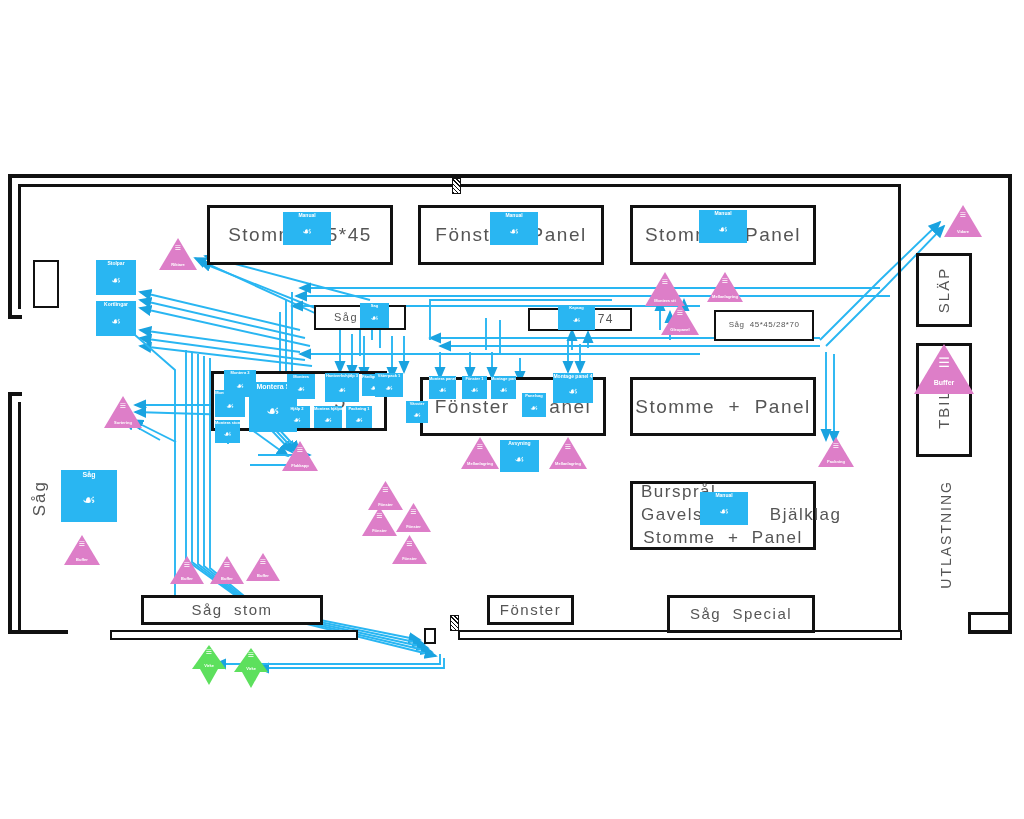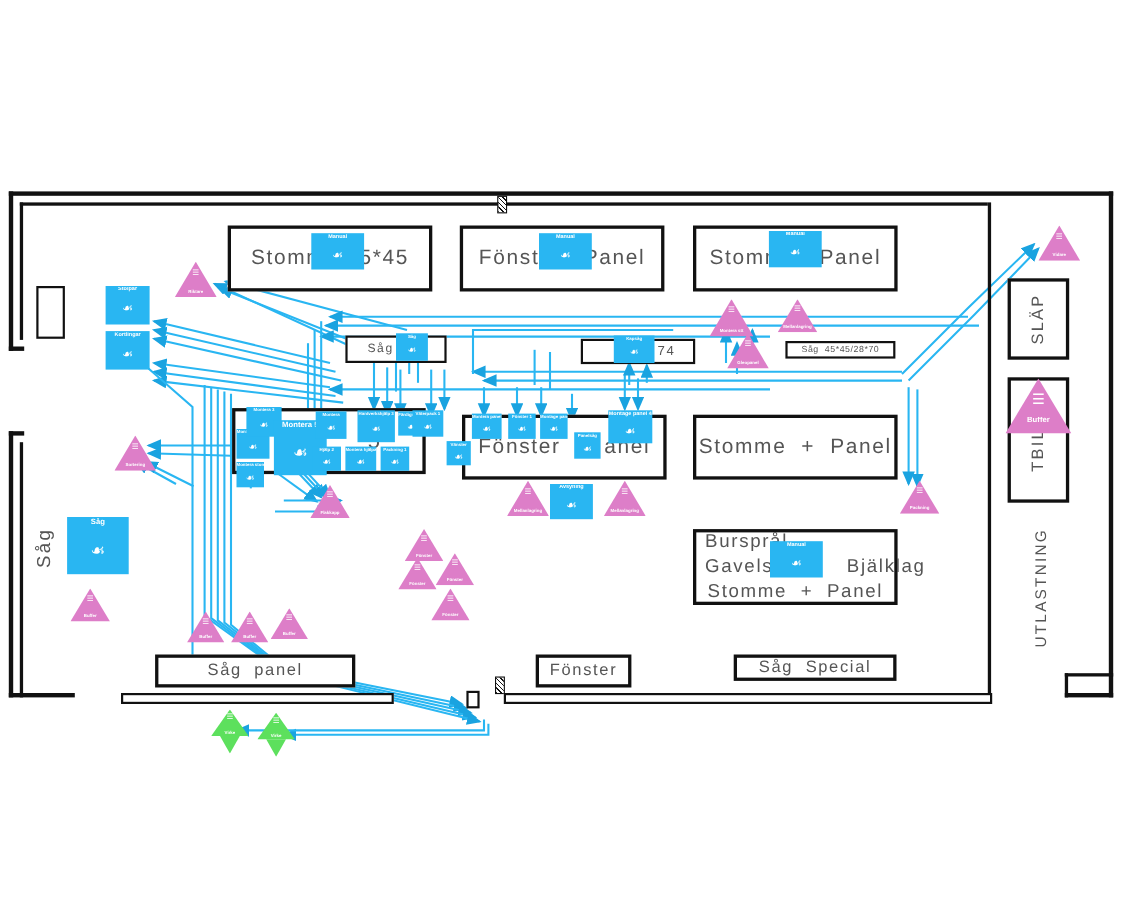--- a/index.html
+++ b/index.html
@@ -284,21 +284,21 @@
   </div>
 
   <div class="pbox thin" style="left:314px; top:305px; width:92px; height:25px; font-size:11px; justify-content:flex-start; padding-left:18px;">
     <span class="txt">Såg</span>
   </div>
 
   <div class="pbox thin" style="left:528px; top:308px; width:104px; height:23px; font-size:12px; justify-content:flex-end; padding-right:16px;">
     <span class="txt">74</span>
   </div>
 
-  <div class="pbox thin" style="left:714px; top:310px; width:100px; height:16px; font-size:8px; letter-spacing:0.5px;">
+  <div class="pbox thin" style="left:714px; top:310px; width:100px; height:31px; font-size:8px; letter-spacing:0.5px;">
     <span class="txt">Såg  45*45/28*70</span>
   </div>
 
   <div class="pbox" style="left:211px; top:371px; width:176px; height:60px; font-size:20px;">
     <span class="txt">4          5</span>
   </div>
 
   <div class="pbox" style="left:420px; top:377px; width:186px; height:59px; font-size:19px;">
     <span class="txt">Fönster  +  anel</span>
   </div>
@@ -307,28 +307,28 @@
     <span class="txt">Stomme  +  Panel</span>
   </div>
 
   <div class="pbox" style="left:630px; top:481px; width:186px; height:69px; font-size:17px; flex-direction:column; align-items:stretch; justify-content:center; padding:2px 8px;">
     <span class="txt" style="text-align:left;">Bursprål</span>
     <span class="txt" style="text-align:left;">Gavelsp         Bjälklag</span>
     <span class="txt" style="text-align:center;">Stomme  +  Panel</span>
   </div>
 
   <div class="pbox" style="left:141px; top:595px; width:182px; height:30px; font-size:15px;">
-    <span class="txt">Såg  panel</span>
+    <span class="txt">Såg  stom</span>
   </div>
 
   <div class="pbox" style="left:487px; top:595px; width:87px; height:30px; font-size:15px;">
     <span class="txt">Fönster</span>
   </div>
 
-  <div class="pbox" style="left:667px; top:595px; width:148px; height:24px; font-size:15px;">
+  <div class="pbox" style="left:667px; top:595px; width:148px; height:38px; font-size:15px;">
     <span class="txt">Såg  Special</span>
   </div>
 
   <div class="pbox" style="left:916px; top:253px; width:56px; height:74px;">
     <span class="vert-label" style="left:50%; top:50%; transform:translate(-50%,-50%) rotate(180deg); font-size:15px;">SLÄP</span>
   </div>
 
   <div class="pbox" style="left:916px; top:343px; width:56px; height:114px;">
     <span class="vert-label" style="left:50%; top:58%; transform:translate(-50%,-50%) rotate(180deg); font-size:15px;">TBIL</span>
   </div>

